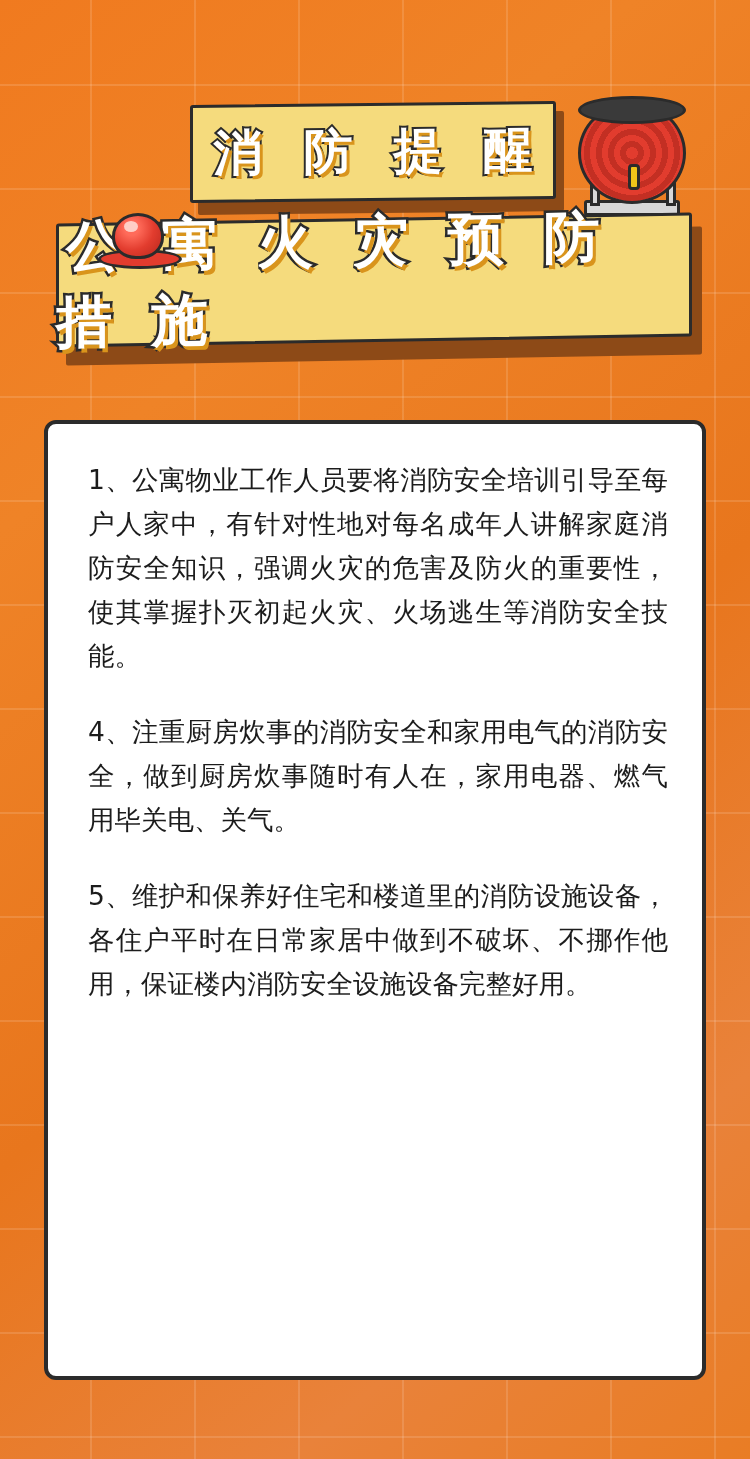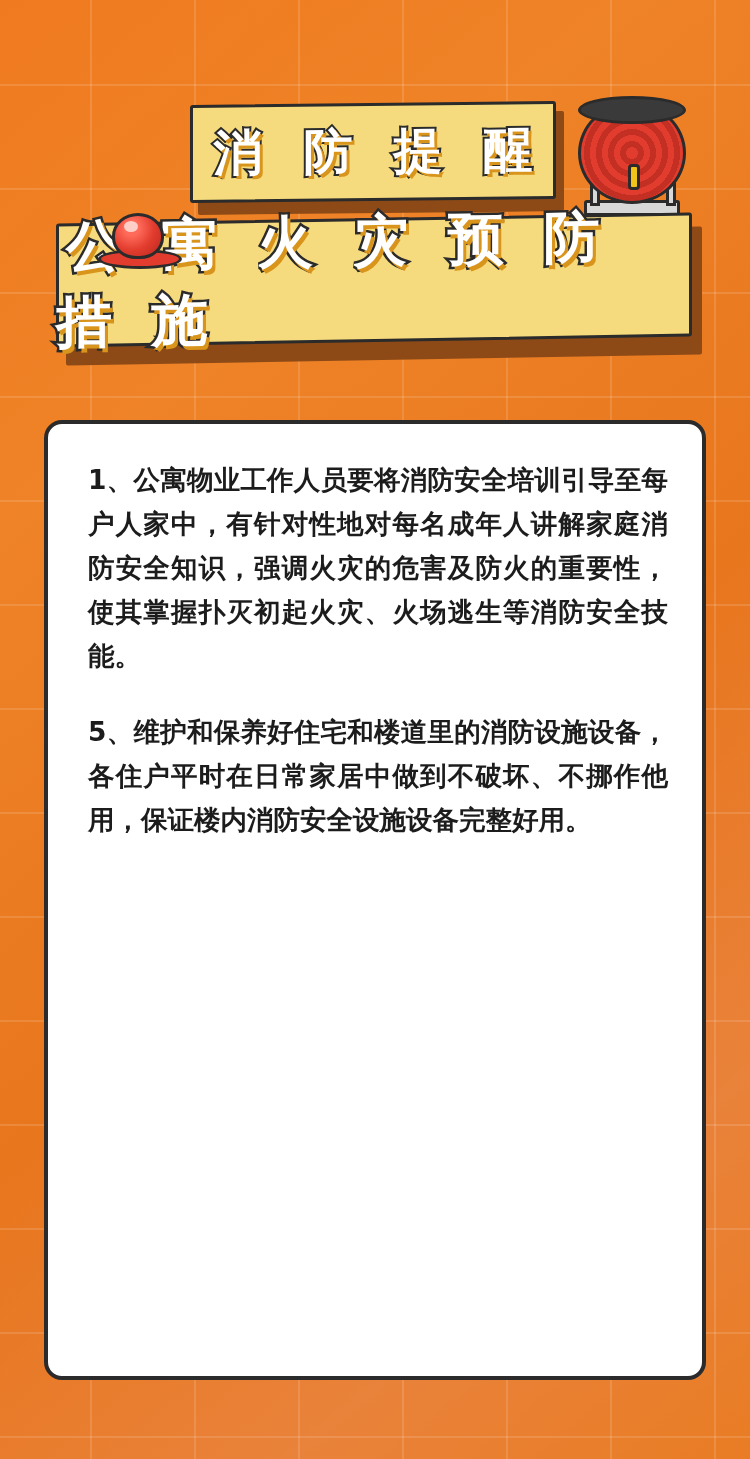--- a/index.html
+++ b/index.html
@@ -236,24 +236,23 @@
 
   
   .content-card {
     position: absolute;
     left: 44px;
     top: 420px;
     width: 662px;
     height: 960px;
     background: #ffffff;
     border: 4px solid #2b2b2b;
-    border-radius: 18px;
+    border-radius: 12px;
     box-sizing: border-box;
     padding: 34px 34px 30px 40px;
-    font-weight: bold;
   }
   .para {
     font-family: "DejaVu Sans", "Liberation Sans", sans-serif;
     font-size: 26.5px;
     line-height: 44px;
     color: #1c1c1c;
     margin: 0 0 32px 0;
     text-align: justify;
     letter-spacing: 0px;
   }
@@ -286,16 +285,17 @@
   </div>
 
   <div class="fire-hydrant">
     <div class="brim"></div>
     <div class="cap"></div>
     <div class="shine"></div>
   </div>
 
   <div class="content-card">
     <p class="para">1、公寓物业工作人员要将消防安全培训引导至每户人家中，有针对性地对每名成年人讲解家庭消防安全知识，强调火灾的危害及防火的重要性，使其掌握扑灭初起火灾、火场逃生等消防安全技能。</p>
+    <p class="para">4、注重厨房炊事的消防安全和家用电气的消防安全，做到厨房炊事随时有人在，家用电器、燃气用毕关电、关气。</p>
     <p class="para">5、维护和保养好住宅和楼道里的消防设施设备，各住户平时在日常家居中做到不破坏、不挪作他用，保证楼内消防安全设施设备完整好用。</p>
   </div>
 
 </div>
 
 </body></html>

